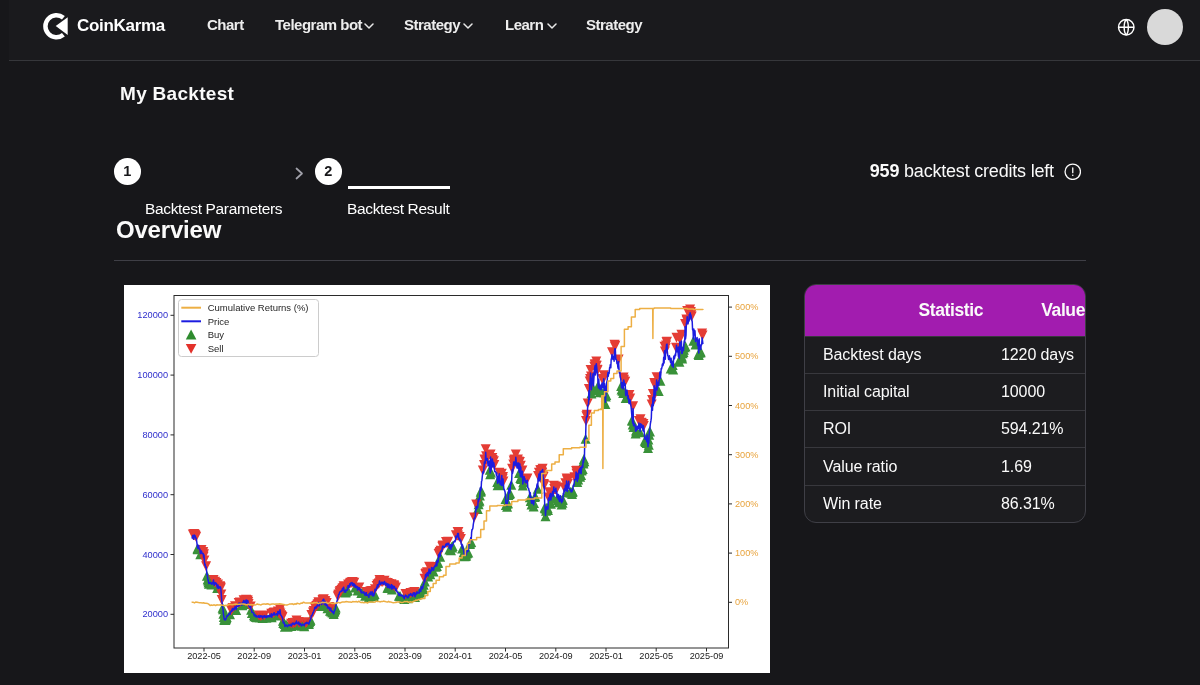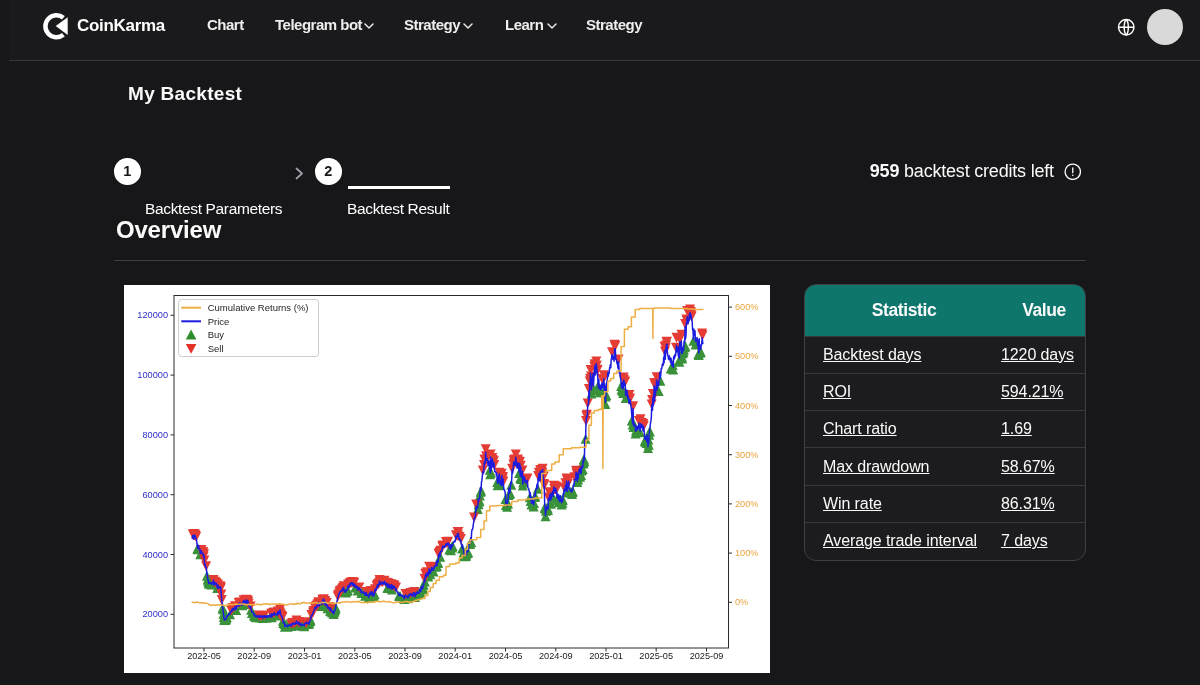--- a/index.html
+++ b/index.html
@@ -5,35 +5,35 @@
 * { margin:0; padding:0; box-sizing:border-box; }
 body { width:1200px; height:685px; background:#17171a; font-family:"Liberation Sans",sans-serif; color:#fafafa; overflow:hidden; position:relative; }
 .nav { position:absolute; left:9px; top:0; width:1200px; height:61px; background:#1a1a1d; border-bottom:1px solid #36373b; }
 .nav > * { position:absolute; }
 .logo-svg { left:33px; top:12px; }
 .logo-text { left:68px; top:15.5px; font-size:17px; font-weight:700; color:#fff; letter-spacing:-0.3px; }
 .mi { top:15.5px; font-size:15px; font-weight:700; color:#ededed; letter-spacing:-0.5px;text-align:right; }
 .chev { position:absolute; }
 .avatar { left:1138px; top:9px; width:36px; height:36px; border-radius:50%; background:#d9d9d9; }
 .main { position:absolute; left:114px; top:53px; width:972px; }
-h1 { position:absolute; left:14px; top:30px; font-size:19px; font-weight:700; letter-spacing:0.3px; }
+h1 { position:absolute; left:6px; top:30px; font-size:19px; font-weight:700; letter-spacing:0.3px; }
 .steps { position:absolute; left:0; top:105px; width:972px; height:32px; }
 .steps > * { position:absolute; }
 .stepnum { width:26.5px; height:26.5px; border-radius:50%; background:#fff; color:#161619; display:flex; align-items:center; justify-content:center; font-size:14.5px; font-weight:700; }
 .steplabel { top:4px; font-size:15.5px; font-weight:400; letter-spacing:-0.35px; color:#fff;margin-top:38px; }
 .step2bar { left:234.3px; top:27.5px; width:101.7px; height:3.6px; background:#fff; }
 .credits { top:3px; right:5px; font-size:18px; letter-spacing:-0.2px; display:flex; align-items:center; }
 .credits b { font-weight:700;margin-left:42px; }
 h2 { position:absolute; left:2px; top:162.5px; font-size:24px; font-weight:700; letter-spacing:-0.2px; }
 .hr { position:absolute; left:0; top:207px; width:972px; border-top:1px solid #3f3f46; }
 .chartwrap { position:absolute; left:10px; top:231.5px; width:646px; height:388px; }
 .tablewrap { position:absolute; left:690px; top:231px; width:282px; border:1px solid #3f3f46; border-radius:12px; overflow:hidden; background:#1c1c1f; }
 table { border-collapse:collapse; width:100%; table-layout:fixed; }
-th { background:#0f766e; text-align:center; font-size:17.5px; font-weight:700; letter-spacing:-0.4px; height:51px; padding-left:20px; }
-td { font-size:16px; font-weight:400; letter-spacing:-0.1px; height:37.3px; padding-left:18px; border-top:1px solid #38383d; white-space:nowrap;text-decoration:underline; }
+th { background:#a21caf; text-align:right; font-size:17.5px; font-weight:700; letter-spacing:-0.4px; height:51px; padding-left:20px; }
+td { font-size:16px; font-weight:400; letter-spacing:-0.1px; height:37.3px; padding-left:18px; border-top:1px solid #38383d; white-space:nowrap; }
 </style>
 </head>
 <body>
 <div class="nav">
   <svg class="logo-svg" width="28" height="28" viewBox="0 0 28 28">
     <path d="M 21.4 5.8 A 11 11 0 1 0 21.4 22.8" fill="none" stroke="#fff" stroke-width="4.5"></path>
     <path d="M 25.7 5.3 L 25.7 22.9 L 13.7 14.1 Z" fill="#fff"></path>
   </svg>
   <span class="logo-text">CoinKarma</span>
   <span class="mi" style="left:198px">Chart</span>
@@ -131,35 +131,31 @@
       <tbody>
           <tr>
             <th style="width:178px">Statistic</th>
             <th>Value</th>
           </tr>
       <tr>
             <td>Backtest days</td>
             <td>1220 days</td>
           </tr>
       <tr>
+            <td>Initial capital</td>
+            <td>10000</td>
+          </tr>
+      <tr>
             <td>ROI</td>
             <td>594.21%</td>
           </tr>
       <tr>
-            <td>Chart ratio</td>
+            <td>Value ratio</td>
             <td>1.69</td>
-          </tr>
-      <tr>
-            <td>Max drawdown</td>
-            <td>58.67%</td>
           </tr>
       <tr>
             <td>Win rate</td>
             <td>86.31%</td>
-          </tr>
-      <tr>
-            <td>Average trade interval</td>
-            <td>7 days</td>
           </tr>
     </tbody>
       </table>
   </div>
 </div>
 
 </body></html>

